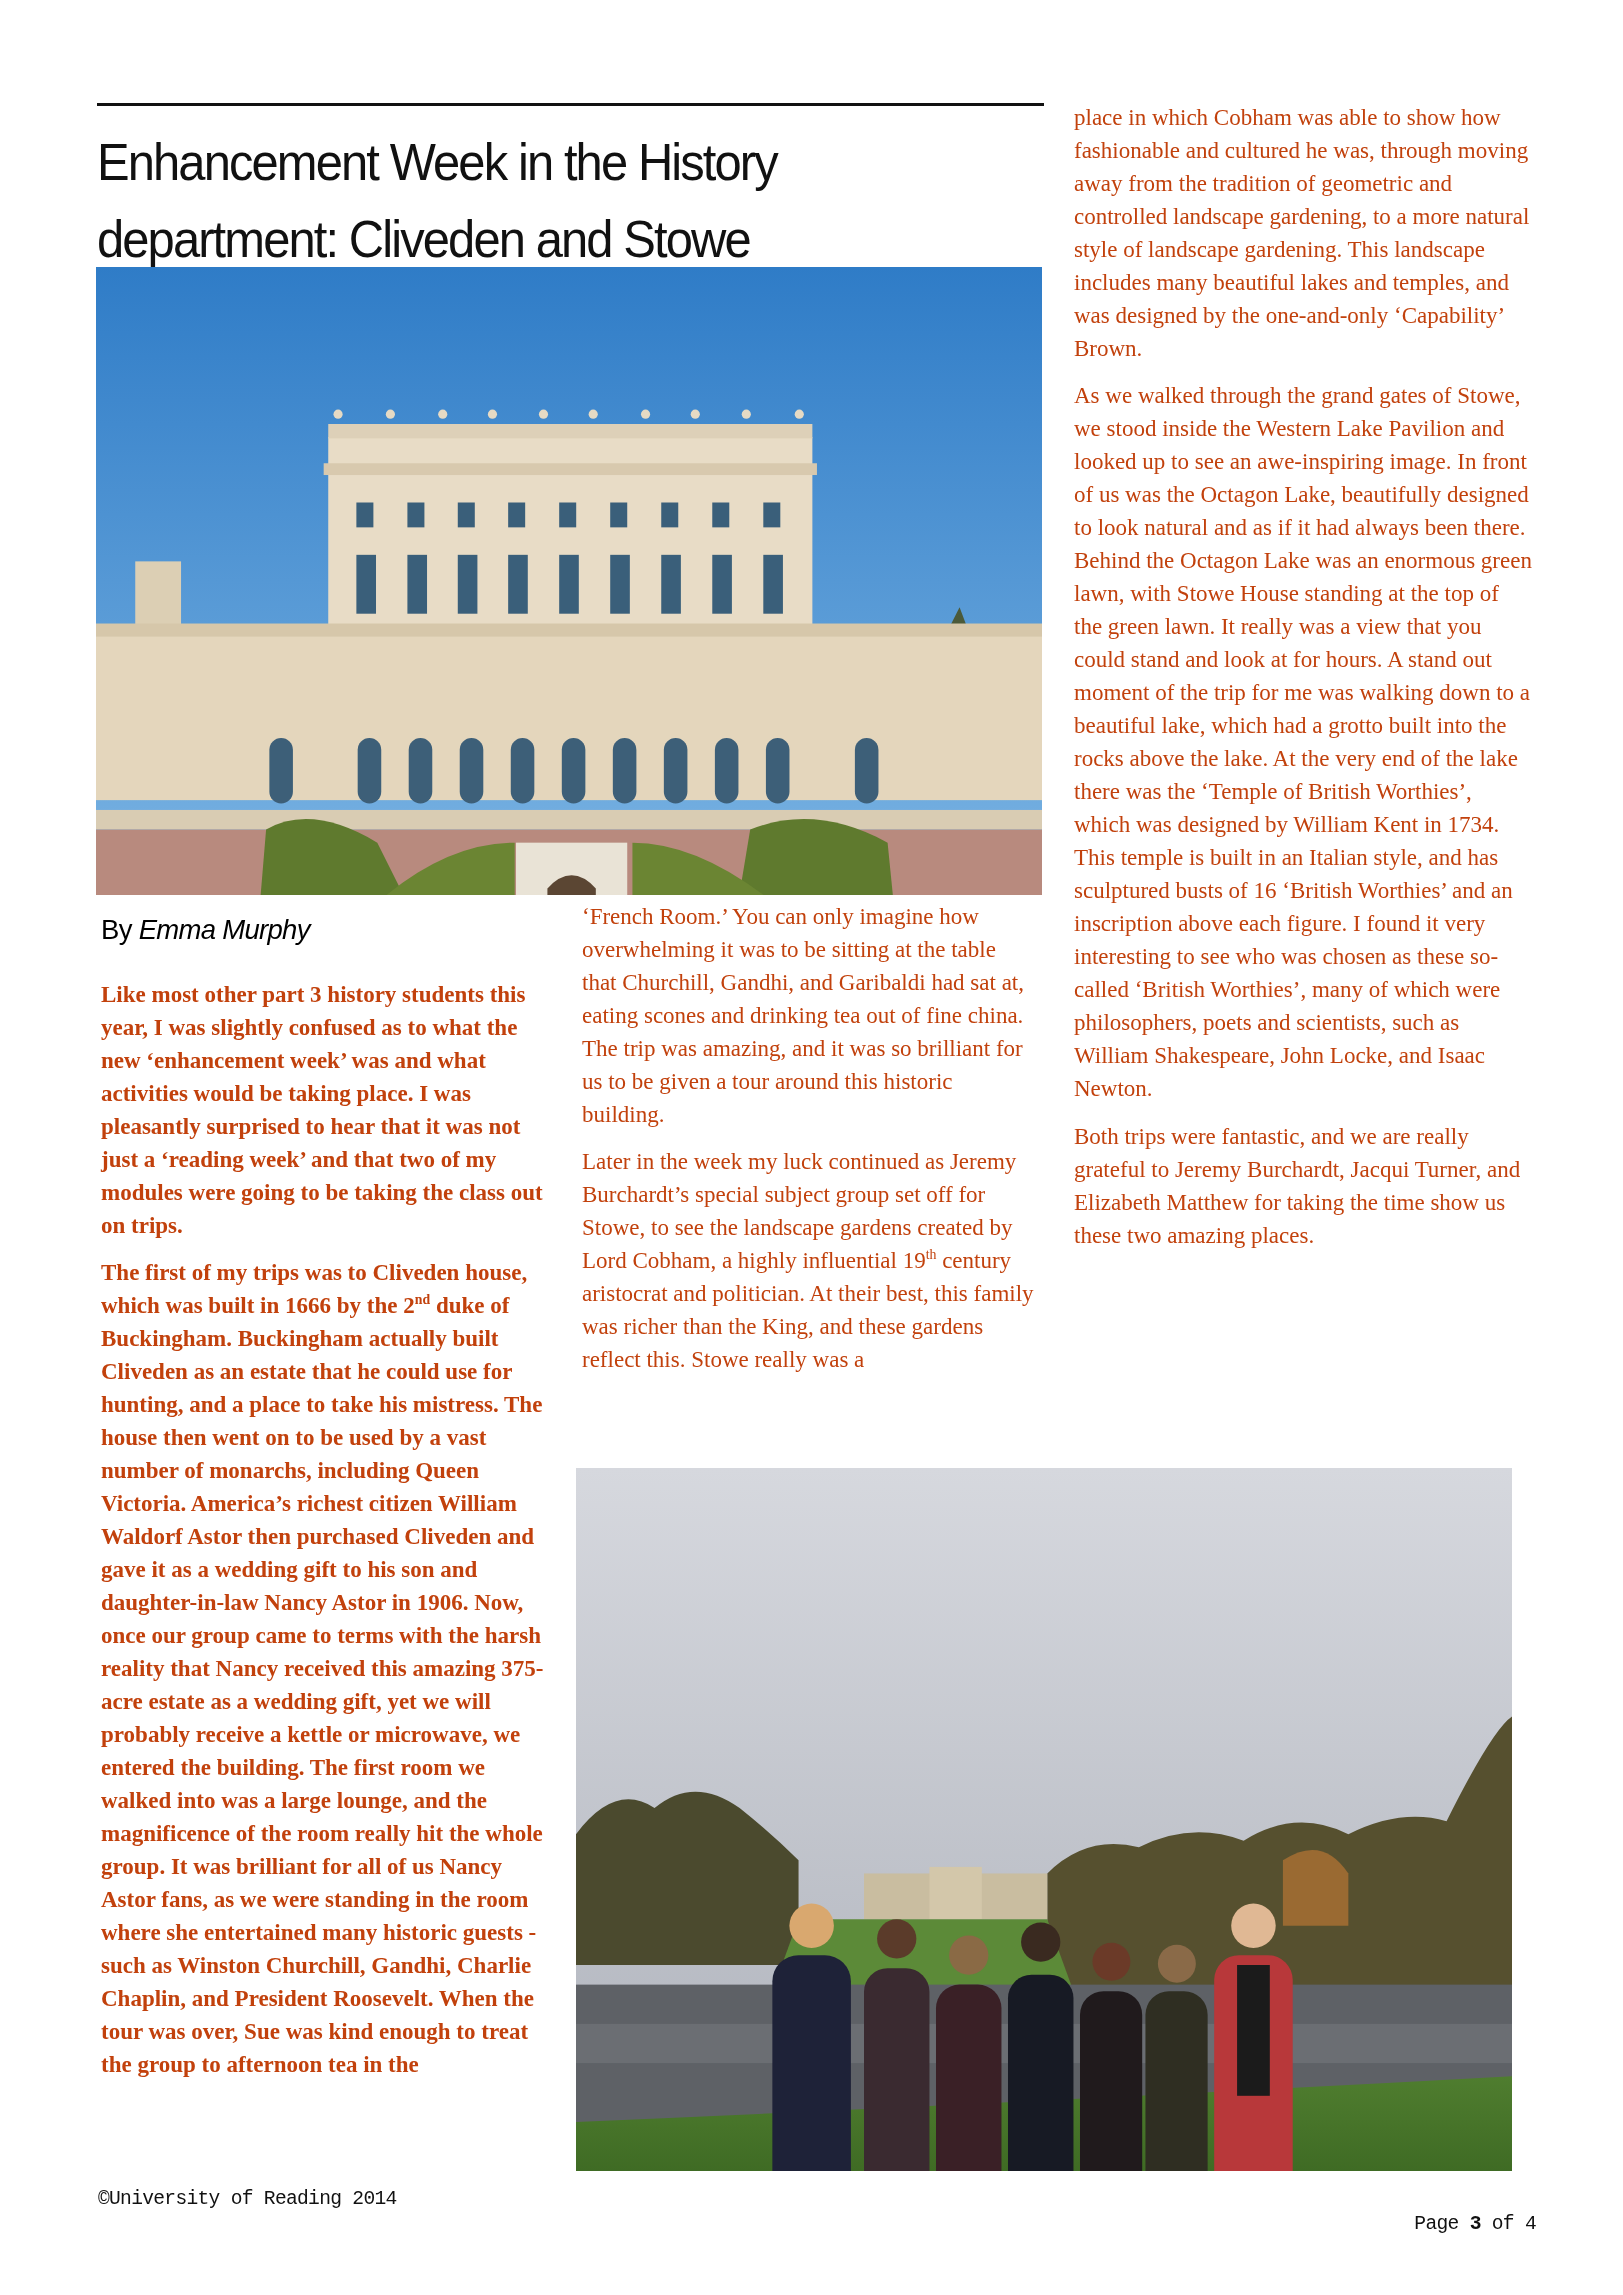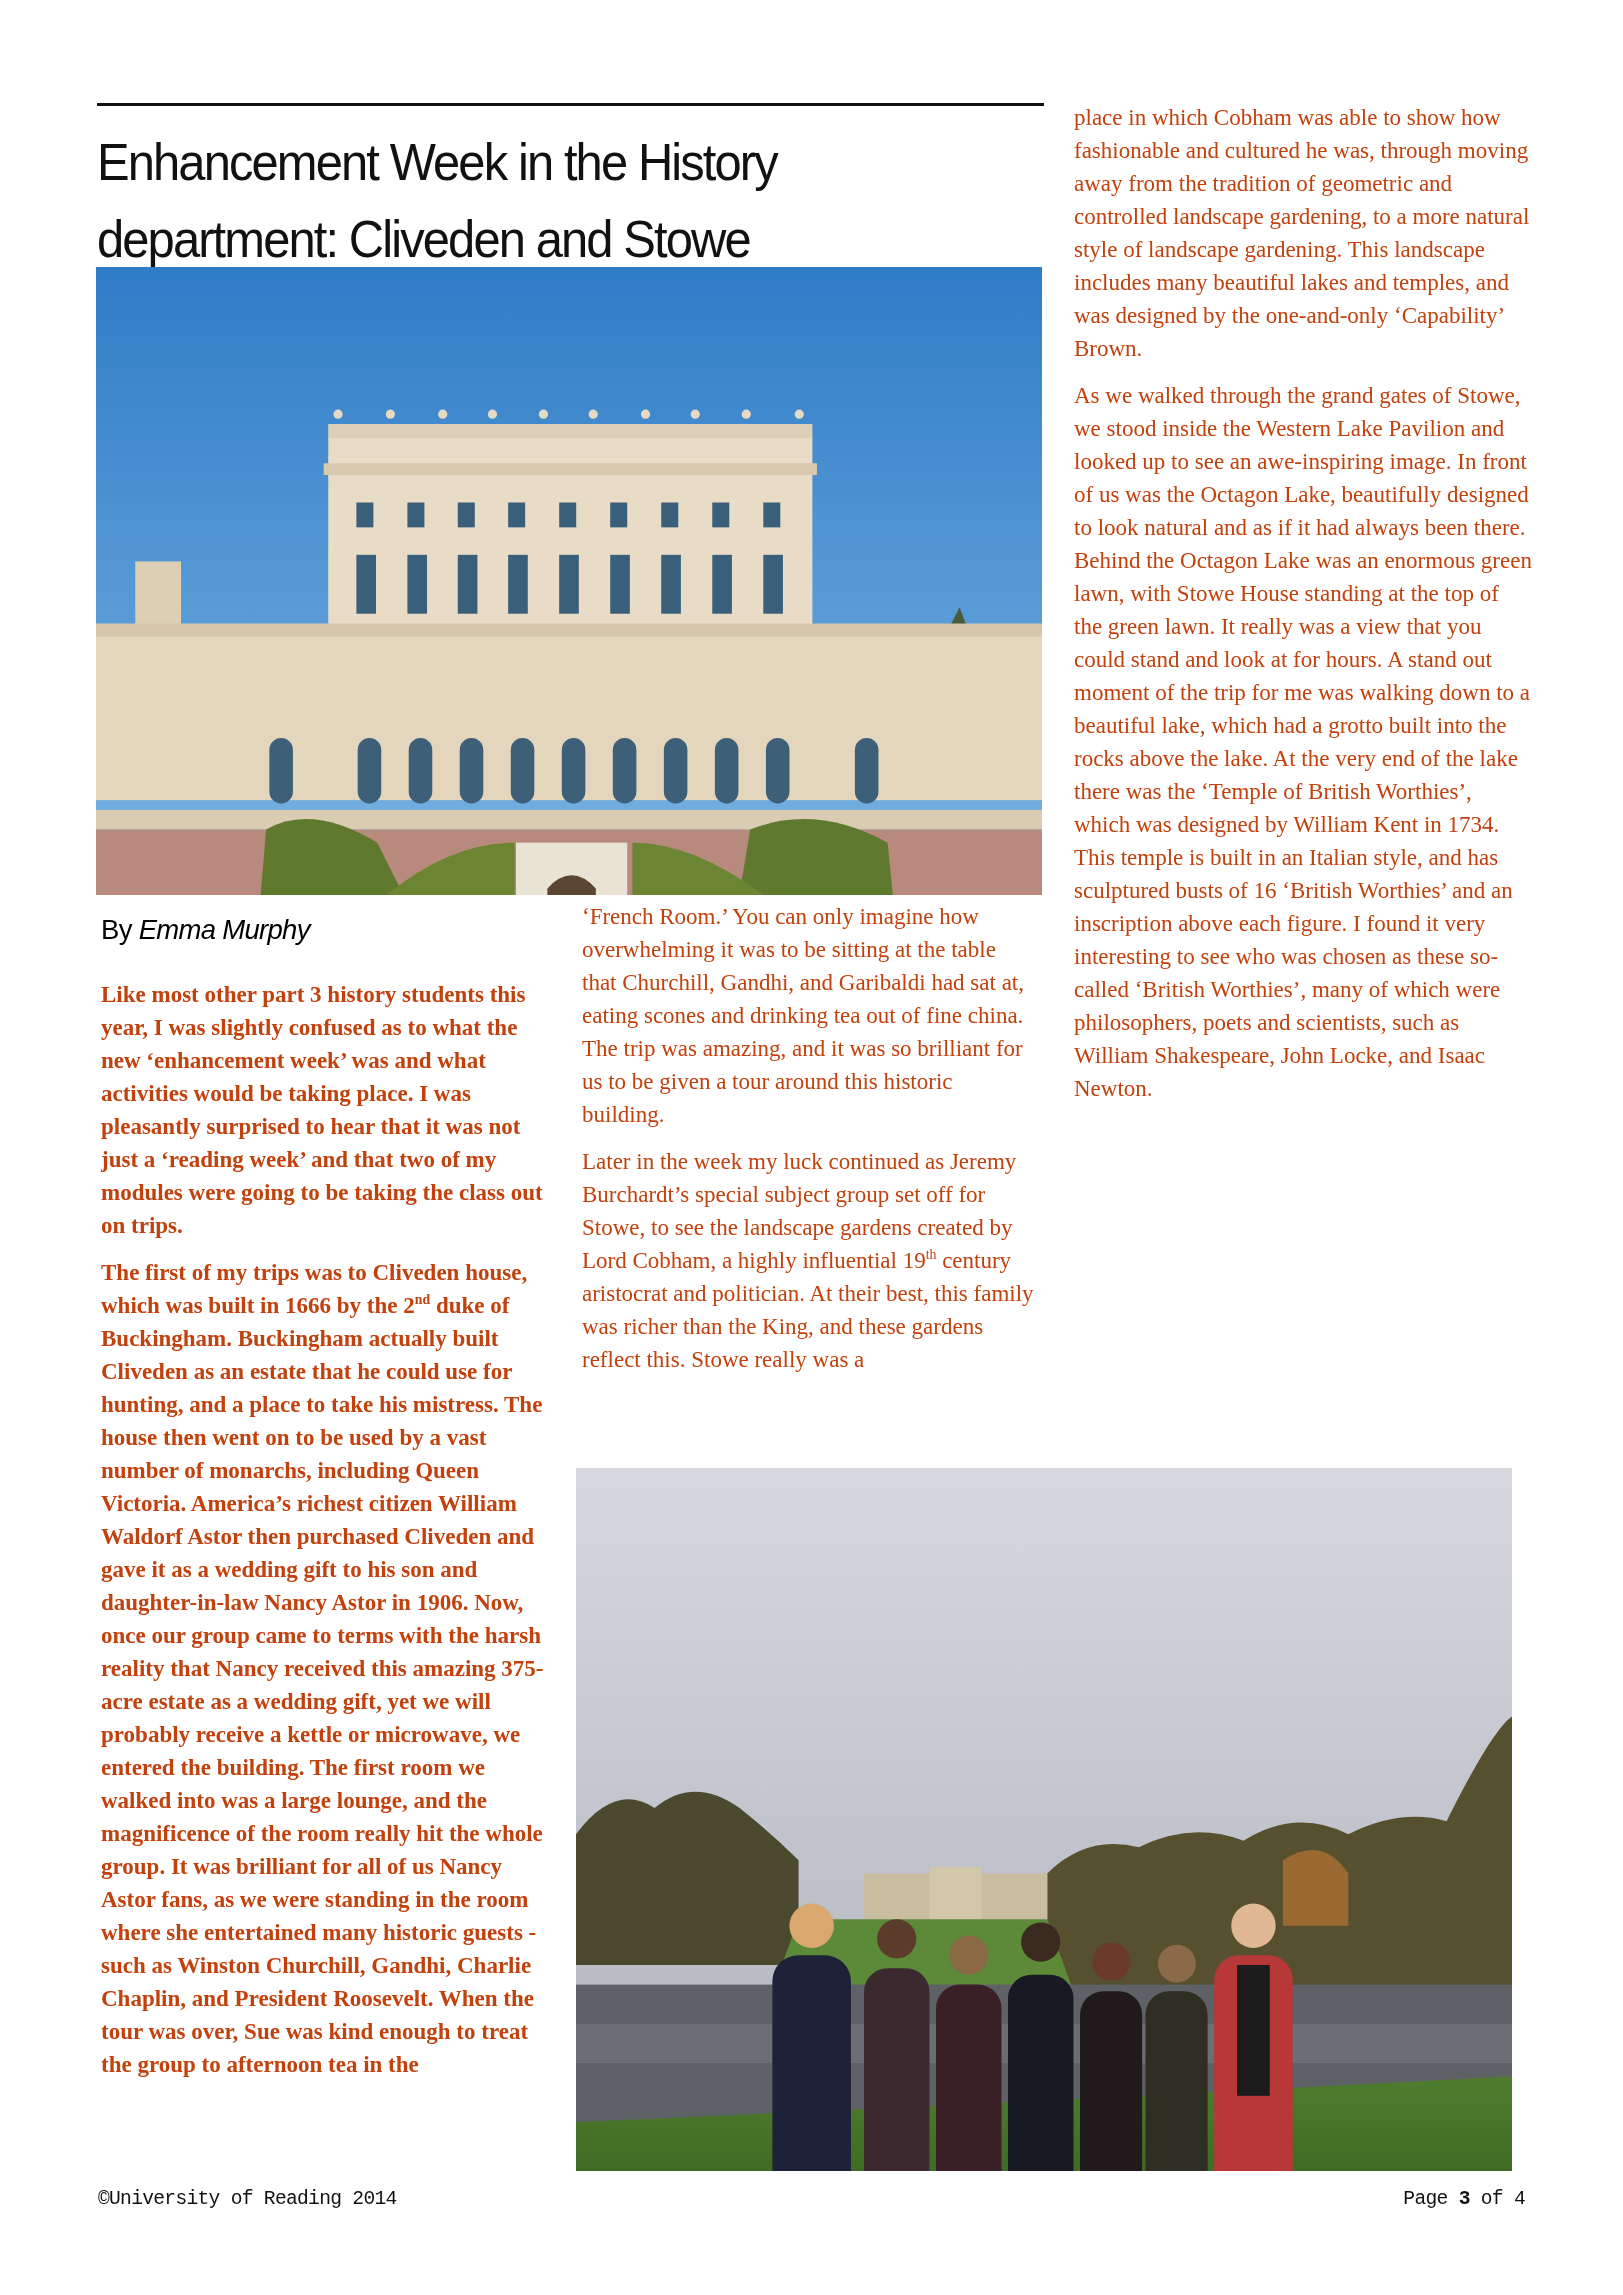--- a/index.html
+++ b/index.html
@@ -36,21 +36,21 @@
   .byline .author { font-style: italic; }
 
   sup { font-size: 0.6em; line-height: 0; vertical-align: super; }
 
   .footer {
     position: absolute; top: 2186px;
     font-family: Liberation Mono, monospace;
     font-size: 19.6px; line-height: 26px; color: #111; letter-spacing: -0.7px;
   }
   .footer-left { left: 98px; }
-  .footer-right { right: 98px; }
+  .footer-right { right: 87px; margin-top: 25px; }
   .footer-right .page-num { font-weight: bold; }
 </style>
 </head>
 <body>
 
 <div class="top-rule"></div>
 
 <h1 class="title">
   <span>Enhancement Week in the History</span><br>
   <span>department: Cliveden and Stowe</span>
@@ -159,20 +159,21 @@
 </div>
 
 <div class="col col-2">
   <p>‘French Room.’ You can only imagine how overwhelming it was to be sitting at the table that Churchill, Gandhi, and Garibaldi had sat at, eating scones and drinking tea out of fine china. The trip was amazing, and it was so brilliant for us to be given a tour around this historic building.</p>
   <p><span>Later in the week my luck continued as Jeremy Burchardt’s special subject group set off for Stowe, to see the landscape gardens created by Lord Cobham, a highly influential 19</span><sup>th</sup><span> century aristocrat and politician. At their best, this family was richer than the King, and these gardens reflect this. Stowe really was a</span></p>
 </div>
 
 <div class="col col-3">
   <p>place in which Cobham was able to show how fashionable and cultured he was, through moving away from the tradition of geometric and controlled landscape gardening, to a more natural style of landscape gardening. This landscape includes many beautiful lakes and temples, and was designed by the one-and-only ‘Capability’ Brown.</p>
   <p>As we walked through the grand gates of Stowe, we stood inside the Western Lake Pavilion and looked up to see an awe-inspiring image. In front of us was the Octagon Lake, beautifully designed to look natural and as if it had always been there. Behind the Octagon Lake was an enormous green lawn, with Stowe House standing at the top of the green lawn. It really was a view that you could stand and look at for hours. A stand out moment of the trip for me was walking down to a beautiful lake, which had a grotto built into the rocks above the lake. At the very end of the lake there was the ‘Temple of British Worthies’, which was designed by William Kent in 1734. This temple is built in an Italian style, and has sculptured busts of 16 ‘British Worthies’ and an inscription above each figure. I found it very interesting to see who was chosen as these so-called ‘British Worthies’, many of which were philosophers, poets and scientists, such as William Shakespeare, John Locke, and Isaac Newton.</p>
+  <p>Both trips were fantastic, and we are really grateful to Jeremy Burchardt, Jacqui Turner, and Elizabeth Matthew for taking the time show us these two amazing places.</p>
 </div>
 
 <div class="photo photo-stowe" title="Group of seven students standing on a lawn beside the Octagon Lake at Stowe, with Stowe House in the distance under a grey overcast sky">
   <svg viewBox="0 0 1430 1075" preserveAspectRatio="none">
     <defs>
       <linearGradient id="sky2" x1="0" y1="0" x2="0" y2="1">
         <stop offset="0" stop-color="#d6d8de"></stop>
         <stop offset="1" stop-color="#aeb2bb"></stop>
       </linearGradient>
       <linearGradient id="grass2" x1="0" y1="0" x2="0" y2="1">

